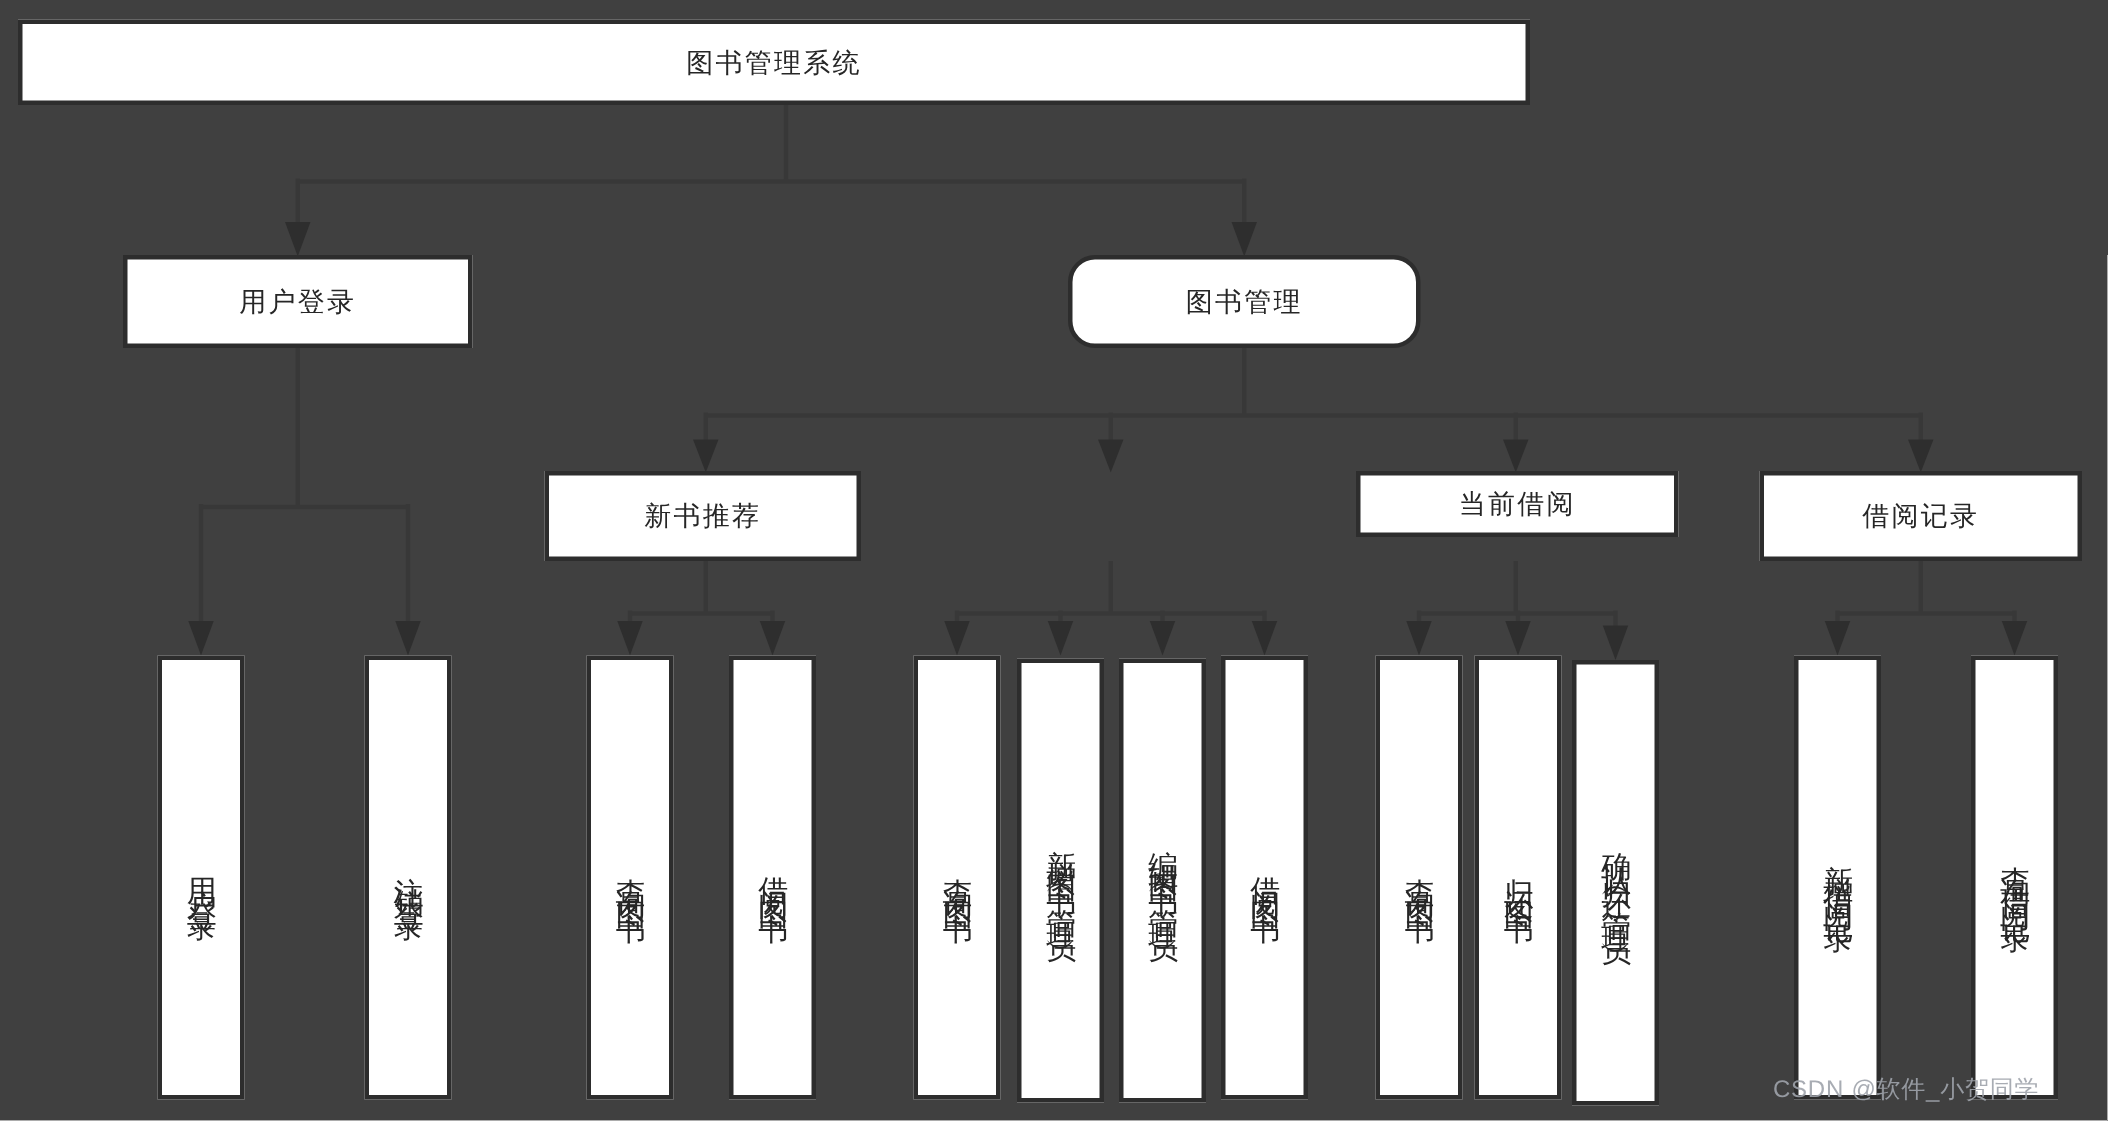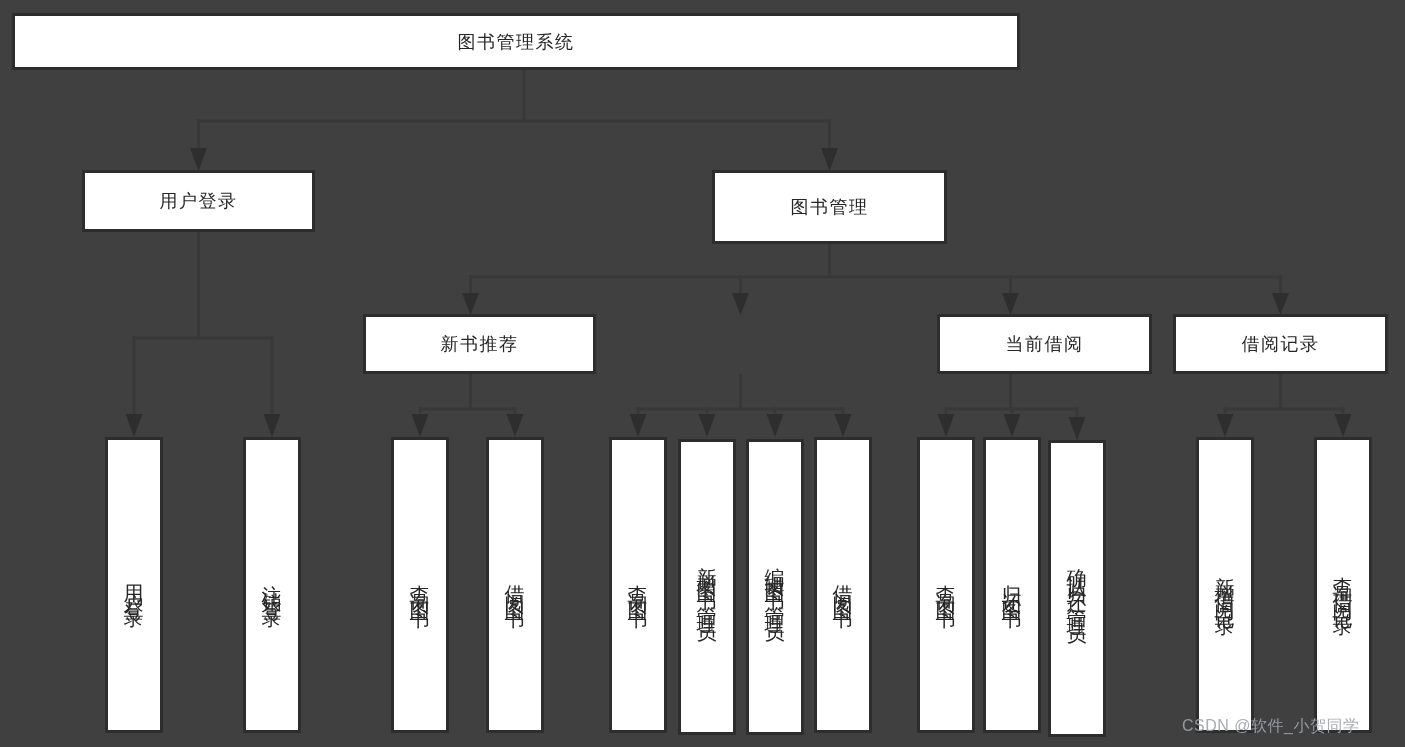--- a/index.html
+++ b/index.html
@@ -104,28 +104,28 @@
     </g>
   </svg>
 
   <div class="node hbox" style="left:12px; top:13px; width:1008px; height:57px;">
     <span>图书管理系统</span>
   </div>
 
   <div class="node hbox" style="left:82px; top:170px; width:233px; height:62px;">
     <span>用户登录</span>
   </div>
-  <div class="node hbox" style="left:712px; top:170px; width:235px; height:74px;">
+  <div class="node hbox" style="left:712px; top:170px; width:235px; height:62px;border-radius:18px;">
     <span>图书管理</span>
   </div>
 
-  <div class="node hbox" style="left:363px; top:314px; width:233px; height:60px;">
+  <div class="node hbox" style="left:363px; top:314px; width:211px; height:60px;">
     <span>新书推荐</span>
   </div>
-  <div class="node hbox" style="left:937px; top:314px; width:215px; height:60px;">
+  <div class="node hbox" style="left:904px; top:314px; width:215px; height:44px;">
     <span>当前借阅</span>
   </div>
   <div class="node hbox" style="left:1173px; top:314px; width:215px; height:60px;">
     <span>借阅记录</span>
   </div>
 
   <div class="node vbox" style="left:105px; top:437px; width:58px; height:296px;">
     <span>用户登录</span>
   </div>
   <div class="node vbox" style="left:243px; top:437px; width:58px; height:296px;">

